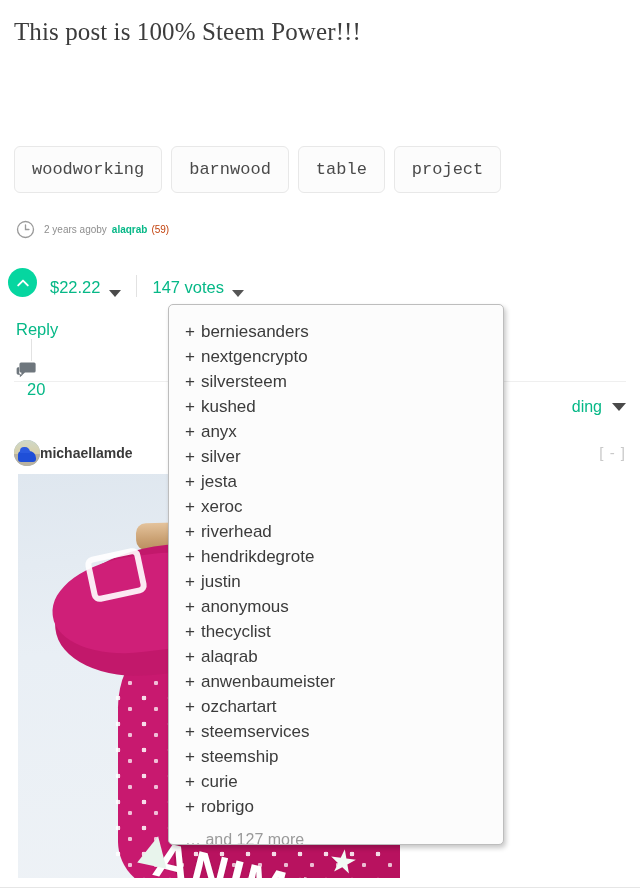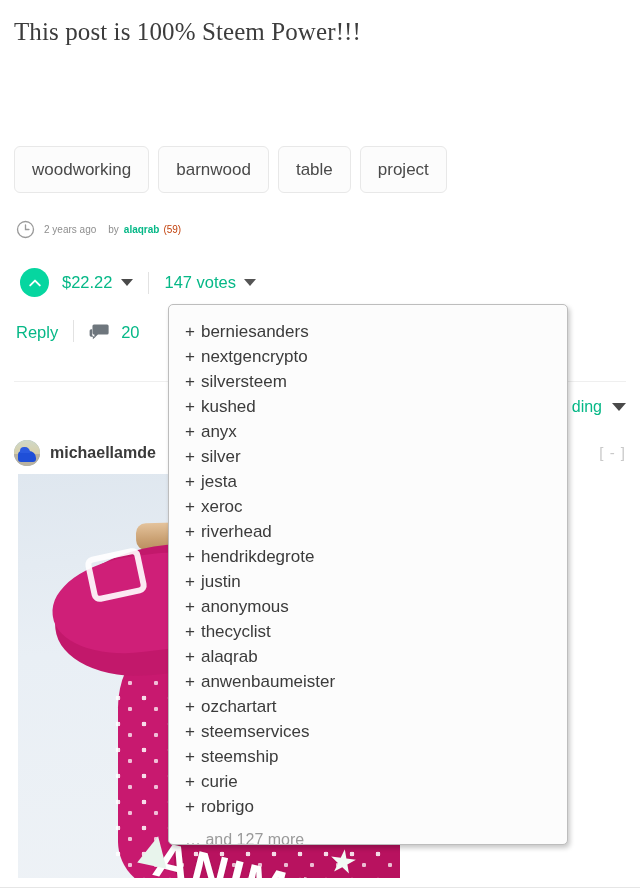--- a/index.html
+++ b/index.html
@@ -45,20 +45,21 @@
     justify-content: center;
     height: 47px;
     padding: 0 17px;
     border: 1px solid #e8e8e8;
     border-radius: 6px;
     background: #fcfcfc;
     color: #4a4a4a;
     font-size: 17px;
     line-height: 1;
     white-space: nowrap;
+    font-family: Liberation Mono, monospace;
   }
 
   
   .meta-row {
     position: absolute;
     left: 16px;
     top: 220px;
     display: flex;
     align-items: center;
     gap: 0;
@@ -66,35 +67,35 @@
     color: #8a8a8a;
     white-space: nowrap;
   }
   .clock-icon {
     width: 19px; height: 19px;
     margin-right: 9px;
     flex: 0 0 auto;
     display: block;
   }
   .meta-time { color: #8e8e8e; }
-  .meta-by { color: #8e8e8e; margin-left: 12px; }
+  .meta-by { color: #8e8e8e; margin-left: 0; }
   .meta-author {
     color: #06b887;
     font-weight: bold;
     margin-left: 5px;
   }
   .meta-rep { color: #c2410c; margin-left: 4px; }
 
   
   .vote-row {
     position: absolute;
-    left: 20px;
+    left: 8px;
     top: 268px;
     display: flex;
-    align-items: center;
+    align-items: flex-end;
     white-space: nowrap;
   }
   .upvote-btn {
     width: 29px; height: 29px;
     border-radius: 50%;
     background: #06d6a0;
     display: inline-flex;
     align-items: center;
     justify-content: center;
     flex: 0 0 auto;
@@ -134,22 +135,23 @@
     margin-left: 8px;
     vertical-align: 3px;
   }
 
   
   .reply-row {
     position: absolute;
     left: 16px;
     top: 320px;
     display: flex;
-    align-items: flex-end;
-    white-space: nowrap;
+    align-items: flex-start;
+    white-space: nowrap;
+    flex-direction: column;
   }
   .reply-link {
     color: #06b887;
     font-size: 16.5px;
   }
   .reply-sep {
     display: inline-block;
     width: 1px;
     height: 22px;
     background: #e2e2e2;
@@ -213,22 +215,21 @@
     flex: 0 0 auto;
     overflow: hidden;
     background: #9ab4c8;
     position: relative;
   }
   .avatar .sky { position: absolute; left:0; top:0; width:100%; height:52%; background: linear-gradient(#cfd9c9,#d8cfa8); }
   .avatar .ground { position: absolute; left:0; bottom:0; width:100%; height:48%; background:#b9b2a0; }
   .avatar .car { position: absolute; left: 14%; bottom: 16%; width: 72%; height: 40%; background:#1f4fd8; border-radius: 4px 7px 3px 3px; }
   .avatar .car::after { content:""; position:absolute; left:12%; top:-42%; width:55%; height:55%; background:#2a5ae0; border-radius:4px 5px 0 0; }
   .comment-author {
-    margin-left: 10px;
-    font-size: 16px;
+    font-size: 14px;
     font-weight: bold;
     color: #3a3a3a;
     overflow: hidden;
   }
   .collapse-btn {
     position: absolute;
     right: 0;
     top: 6px;
     color: #c9c9c9;
     font-size: 15px;
@@ -357,21 +358,21 @@
     background: #f2fbf5;
     clip-path: polygon(50% 0%, 61% 35%, 98% 35%, 68% 57%, 79% 91%, 50% 70%, 21% 91%, 32% 57%, 2% 35%, 39% 35%);
     transform: rotate(8deg);
   }
 
   
   .voters-popup {
     position: absolute;
     left: 168px;
     top: 304px;
-    width: 400px;
+    width: 336px;
     height: 541px;
     background: #fcfcfc;
     border: 1px solid #bdbdbd;
     border-radius: 5px;
     box-shadow: 2px 3px 5px rgba(0,0,0,.22);
     padding: 14px 0 12px 0;
     overflow: hidden;
     z-index: 50;
   }
   .voter {

